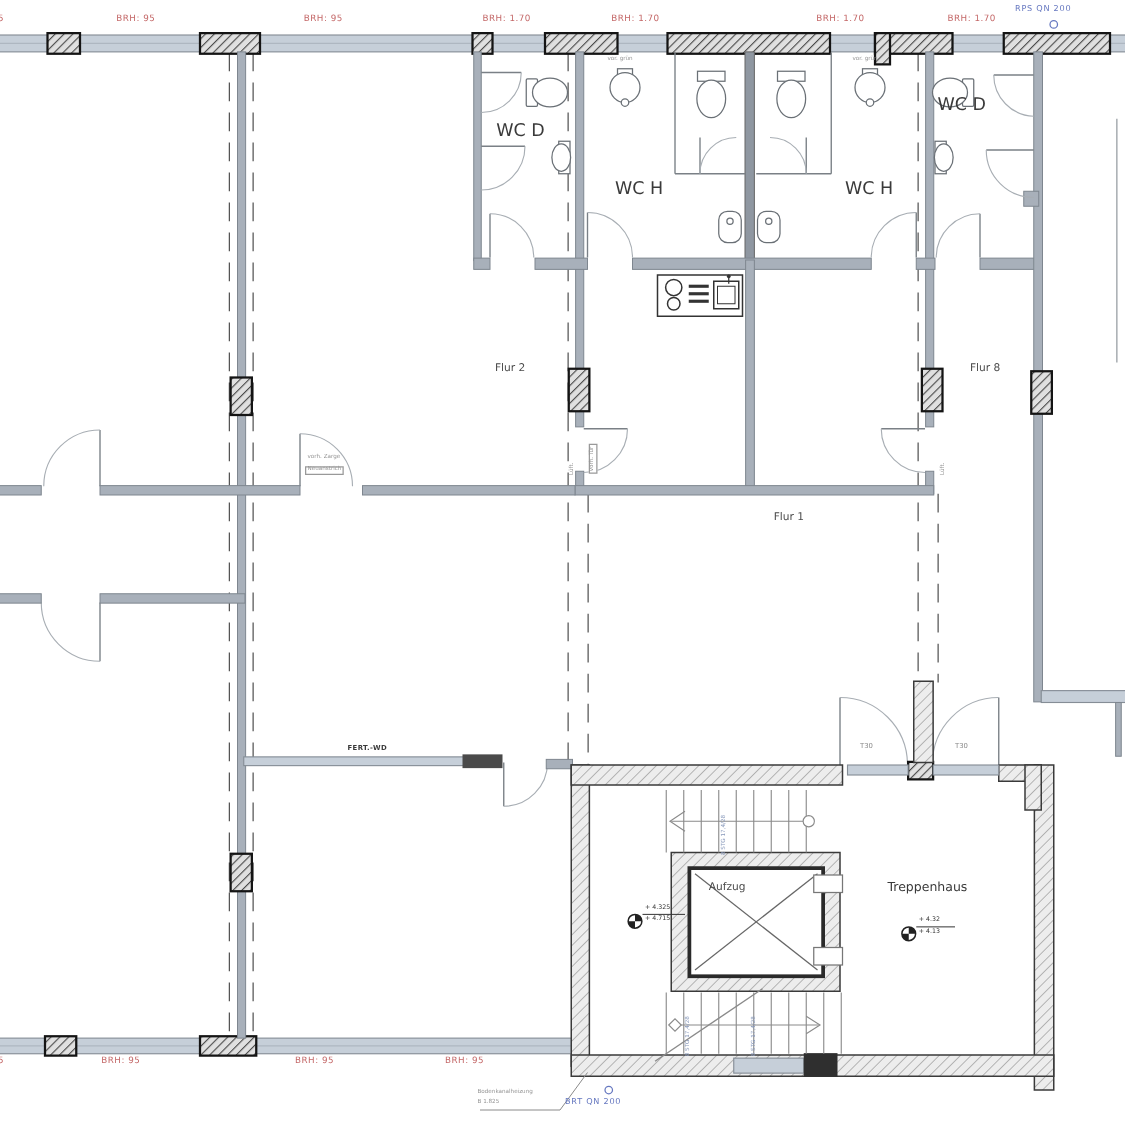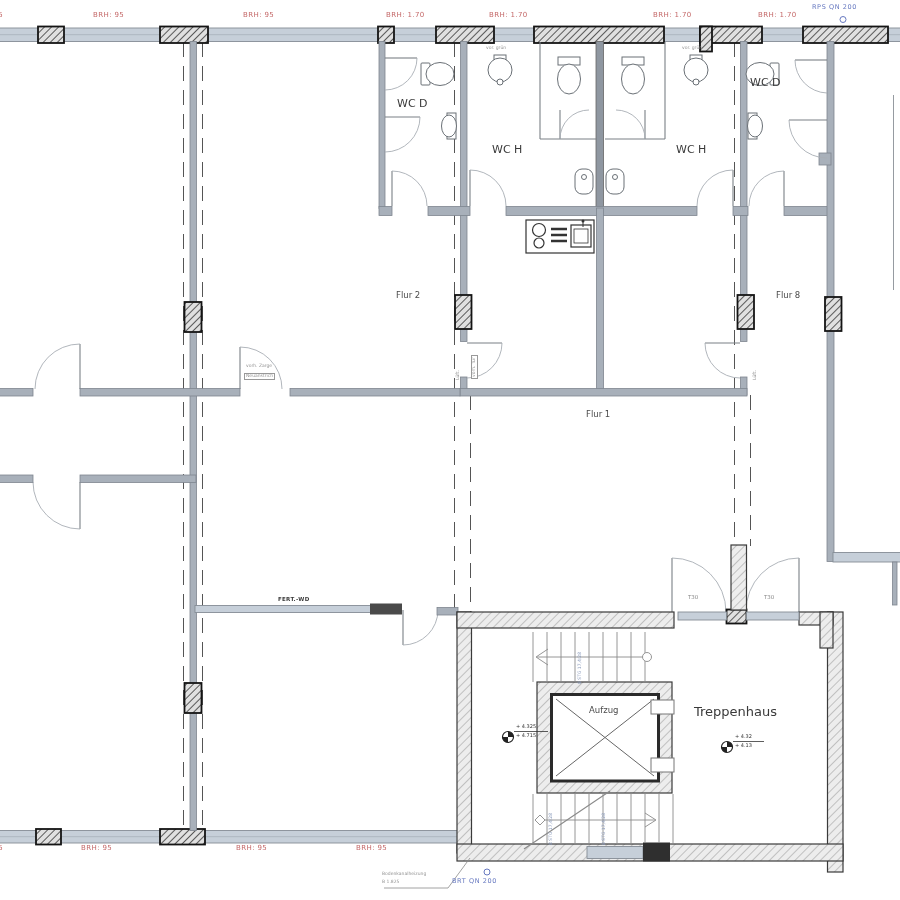--- a/index.html
+++ b/index.html
@@ -1,20 +1,20 @@
 <!DOCTYPE html>
 <html><head>
 <meta charset="utf-8">
 <style>
   html,body{margin:0;padding:0;background:#fff;}
   #plan{position:relative;width:900px;height:900px;background:#fff;overflow:hidden;
         font-family:"DejaVu Sans",sans-serif;}
   #plan svg{position:absolute;left:0;top:0;}
   .lbl{position:absolute;white-space:nowrap;line-height:1.1;}
-  .room{font-size:11px;color:#3a3a3a;}
+  .room{font-size:14px;color:#3a3a3a;}
   .big{font-size:8.5px;color:#4a4a4a;}
   .sill{font-size:7px;color:#c46868;letter-spacing:.4px;}
   .blue{font-size:6.5px;color:#6678c0;letter-spacing:.6px;}
   .tiny{font-size:4.5px;color:#949494;}
   .t30{font-size:5.5px;color:#8a8a8a;}
   .lvl{font-size:5px;color:#333;}
   .rot{transform:rotate(-90deg);transform-origin:0 0;}
   .stairtxt{font-size:4.5px;color:#8899bb;}
   .boxnote{border:1px solid #999;padding:0 1px;background:#fff;}
   .fertlbl{font-size:5.5px;color:#3a3a3a;font-weight:bold;letter-spacing:.3px;}
@@ -278,23 +278,23 @@
     <polyline points="384,888 448,888 470,858" fill="none" stroke="#8a8a8a" stroke-width=".8"></polyline>
   </g>
 </svg>
 
 <div class="lbl room" style="left:397px;top:98px">WC D</div>
 <div class="lbl room" style="left:492px;top:144px">WC H</div>
 <div class="lbl room" style="left:676px;top:144px">WC H</div>
 <div class="lbl room" style="left:750px;top:77px">WC D</div>
 <div class="lbl big" style="left:396px;top:291px">Flur 2</div>
 <div class="lbl big" style="left:776px;top:291px">Flur 8</div>
-<div class="lbl big" style="left:586px;top:410px">Flur 1</div>
-<div class="lbl big" style="left:589px;top:706px">Aufzug</div>
-<div class="lbl room" style="left:694px;top:705px;font-size:13px">Treppenhaus</div>
+<div class="lbl big" style="left:619px;top:410px">Flur 1</div>
+<div class="lbl big" style="left:567px;top:706px">Aufzug</div>
+<div class="lbl room" style="left:710px;top:705px;font-size:10px">Treppenhaus</div>
 
 <div class="lbl sill" style="left:-28px;top:12px">BRH: 95</div>
 <div class="lbl sill" style="left:93px;top:12px">BRH: 95</div>
 <div class="lbl sill" style="left:243px;top:12px">BRH: 95</div>
 <div class="lbl sill" style="left:386px;top:12px">BRH: 1.70</div>
 <div class="lbl sill" style="left:489px;top:12px">BRH: 1.70</div>
 <div class="lbl sill" style="left:653px;top:12px">BRH: 1.70</div>
 <div class="lbl sill" style="left:758px;top:12px">BRH: 1.70</div>
 
 <div class="lbl sill" style="left:-28px;top:845px">BRH: 95</div>

